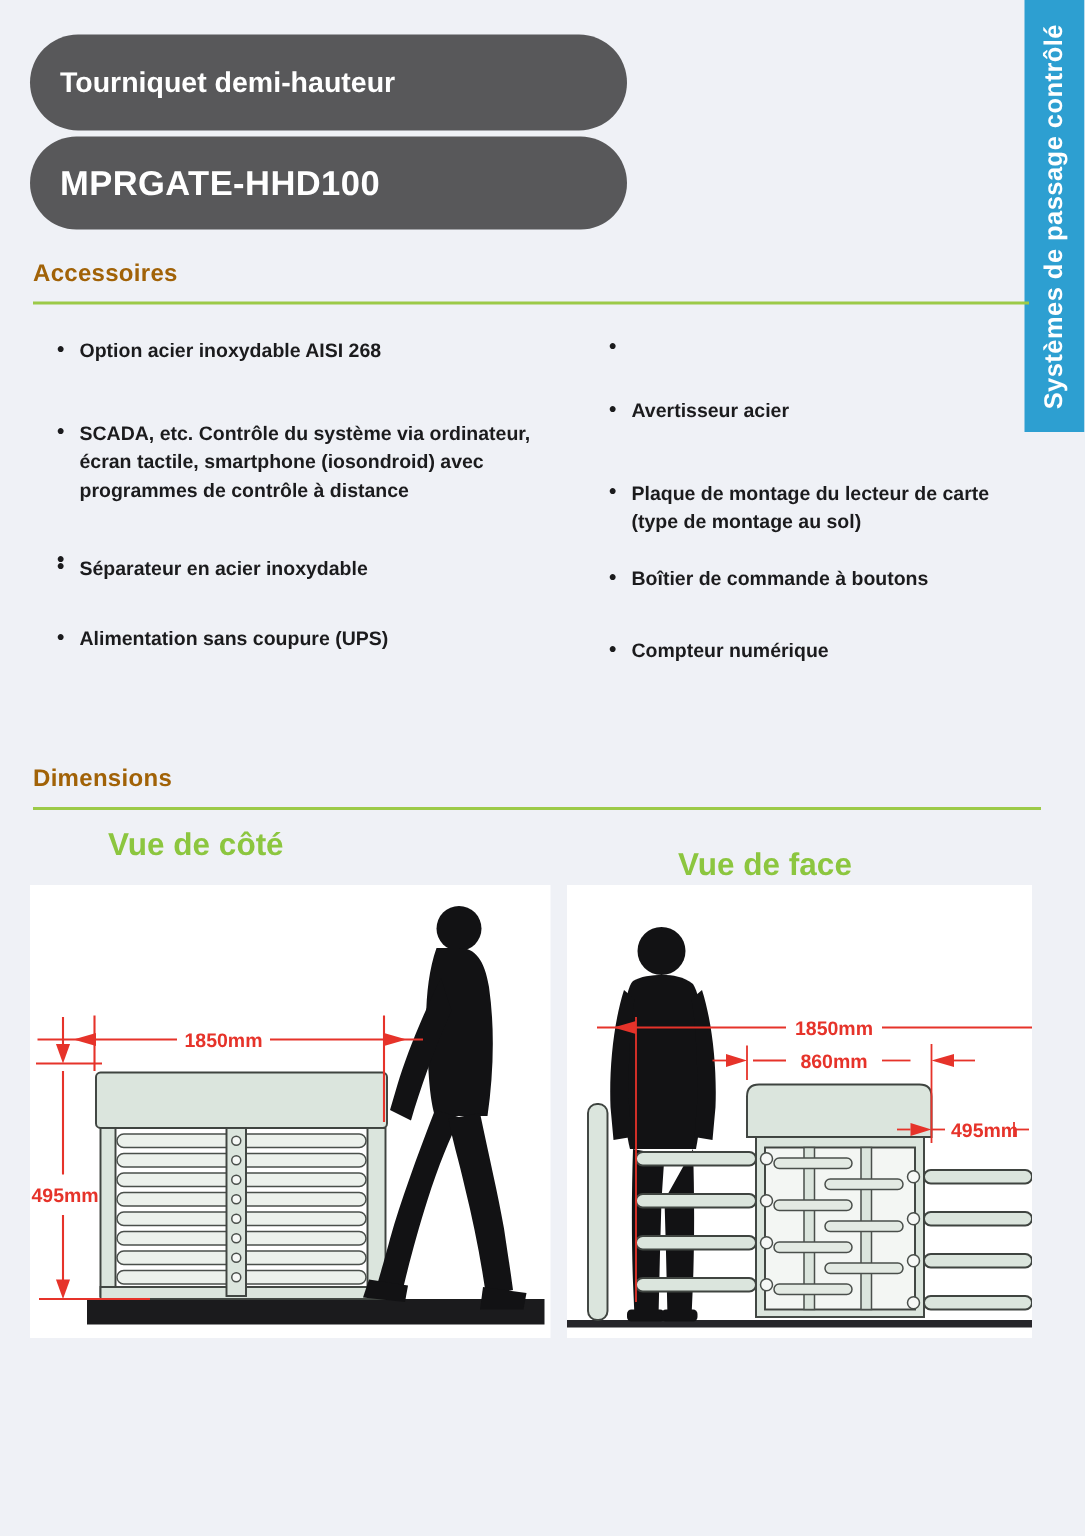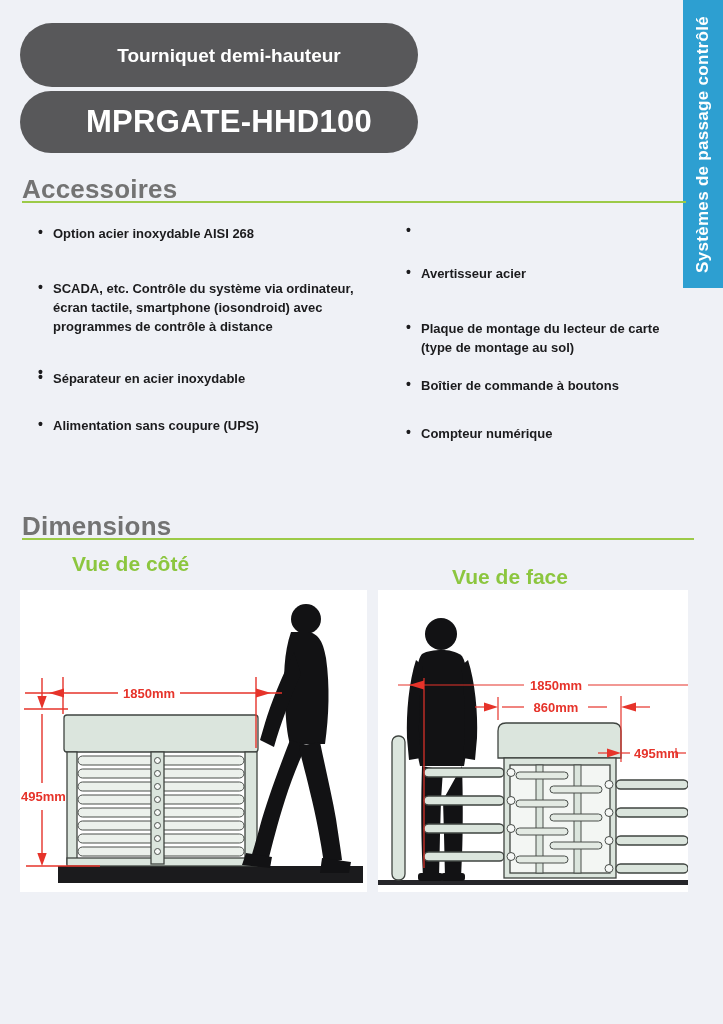--- a/index.html
+++ b/index.html
@@ -25,29 +25,28 @@
     white-space:nowrap;
   }
 
   
   .pill {
     position:absolute; left:20px; width:398px;
     background:#58585a; color:#ffffff; font-weight:bold;
     border-radius:32px;
     display:flex; flex-direction:column; justify-content:center;
     padding-left:20px;
-    text-align:center;
   }
   .pill-title { top:23px; height:64px; font-size:19px; line-height:27px; }
-  .pill-model { top:91px; height:62px; font-size:31px; letter-spacing:.3px; }
+  .pill-model { top:91px; height:62px; font-size:23px; letter-spacing:.3px; }
 
   
   .section-heading {
     position:absolute; left:22px;
-    color:#737373; font-weight:bold; font-size:26px; letter-spacing:.2px;
+    color:#a16207; font-weight:bold; font-size:16px; letter-spacing:.2px;
   }
   .h-accessories { top:174px; }
   .h-dimensions  { top:511px;text-align:right; }
   .greenline { position:absolute; left:22px; height:2px; background:#9cca48; }
   .line-accessories { top:201px; width:664px; }
   .line-dimensions  { top:538px; width:672px; }
 
   
   .bullets {
     position:absolute; left:0; top:224px; width:688px;

